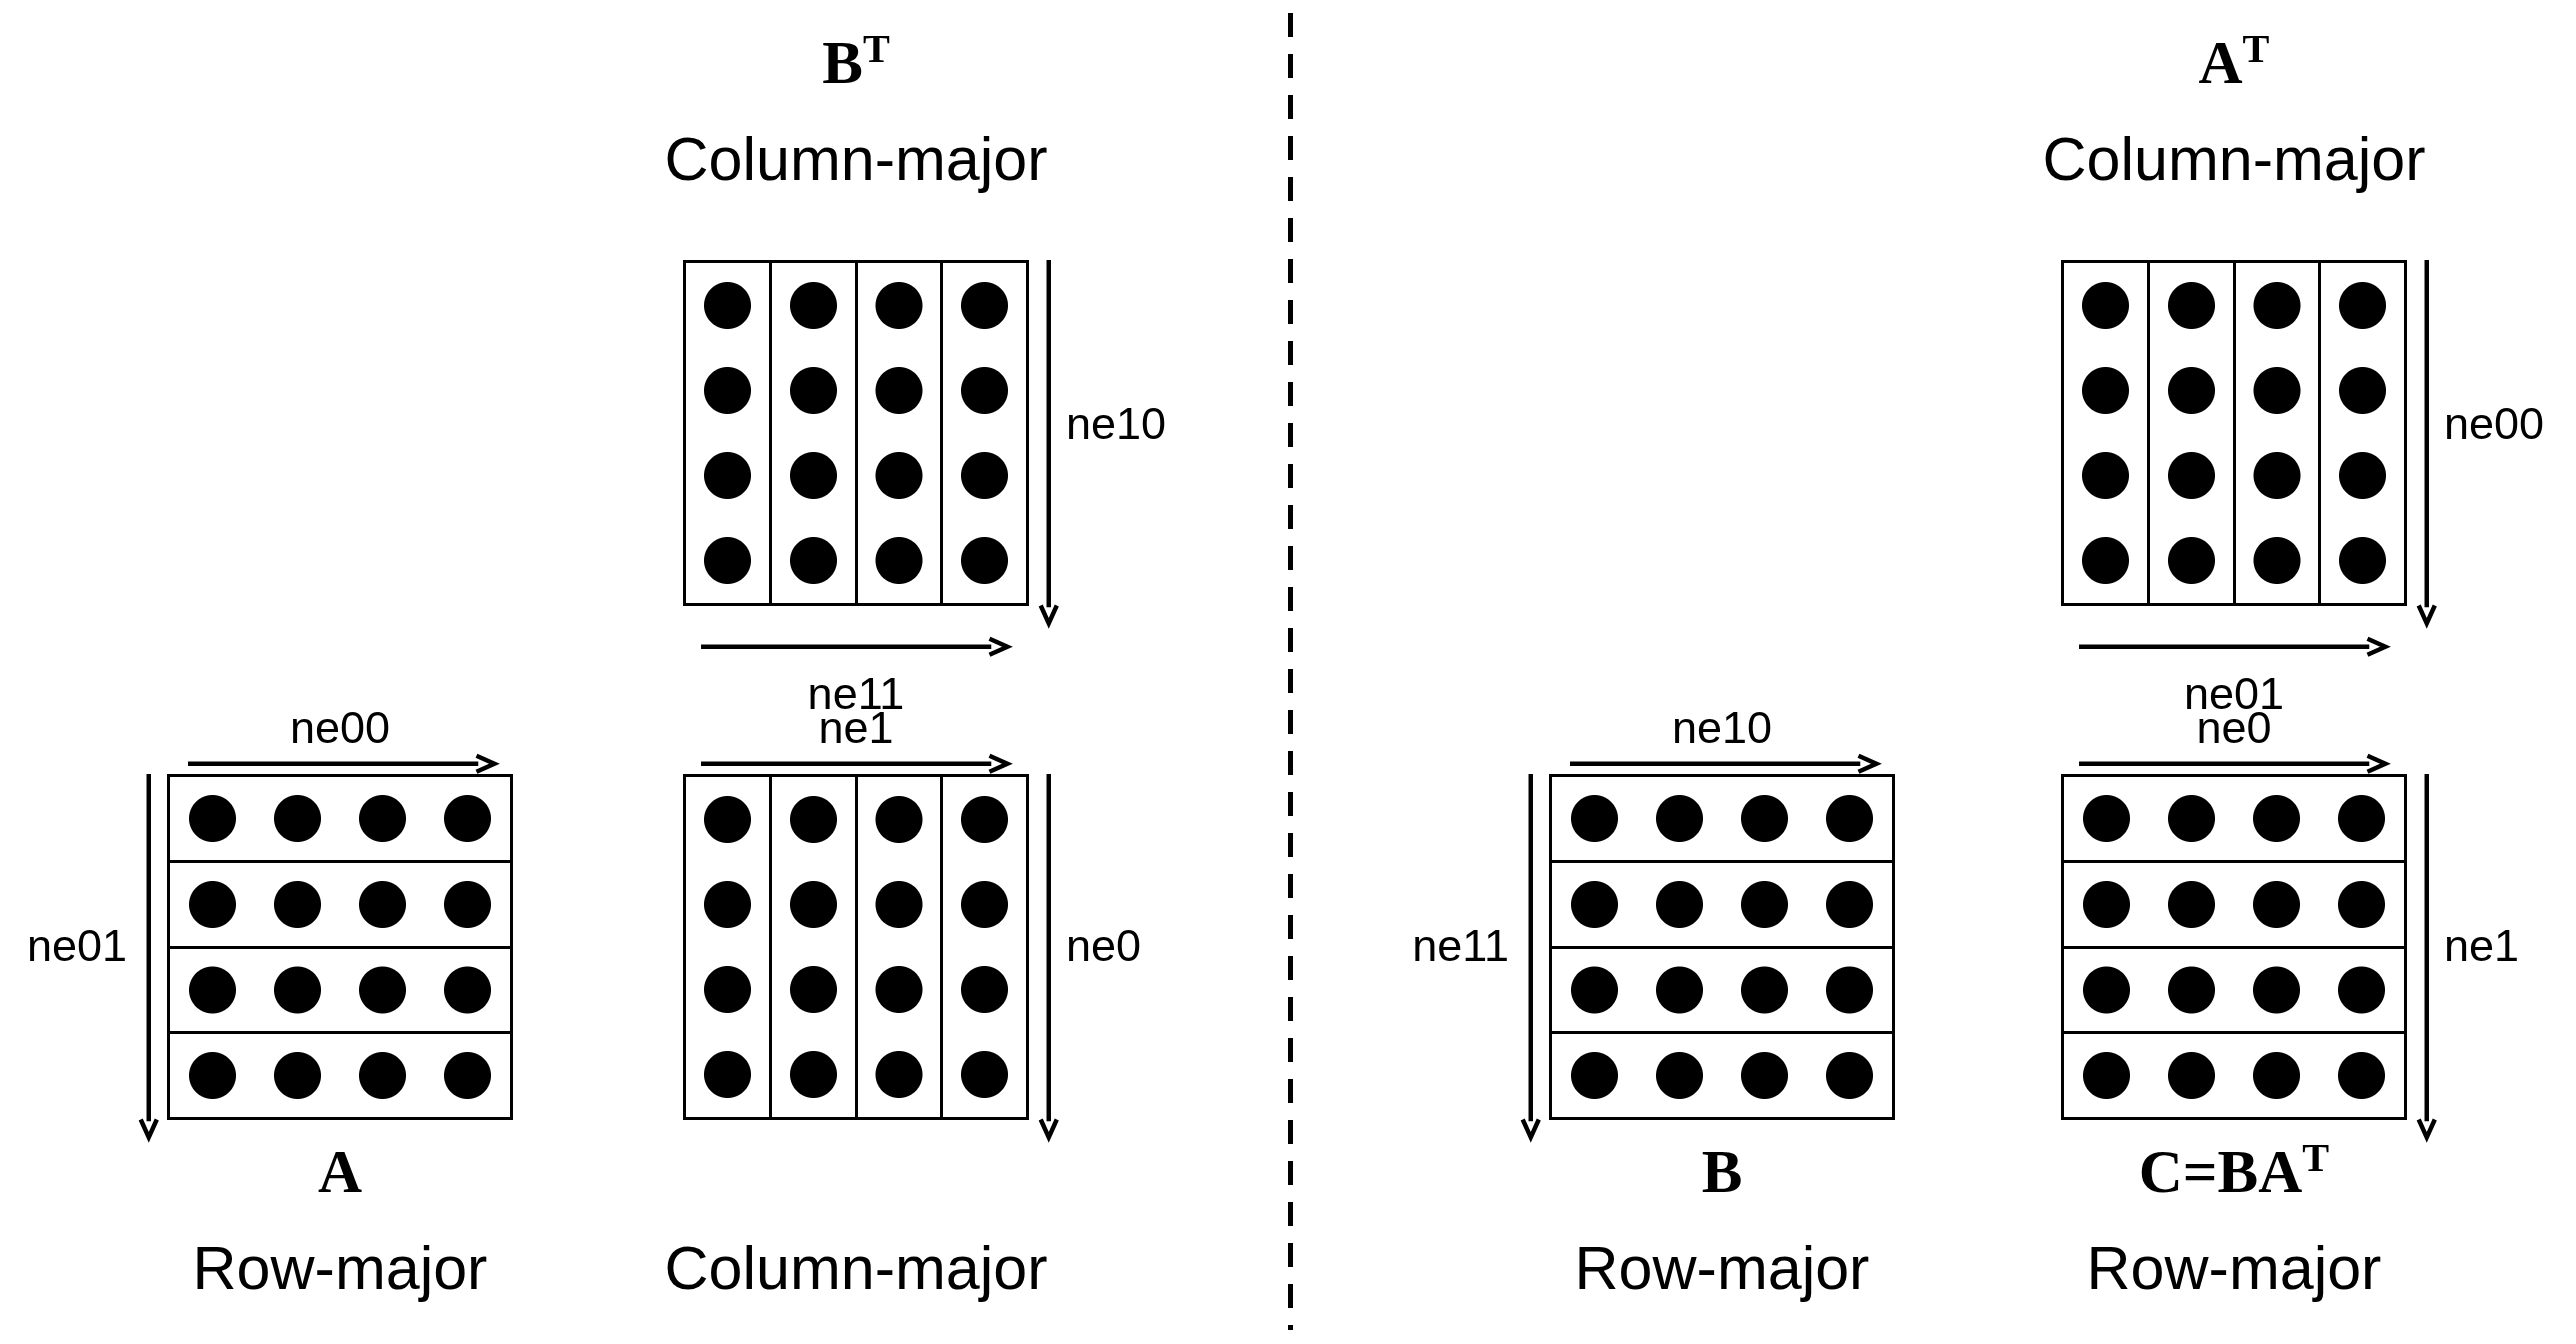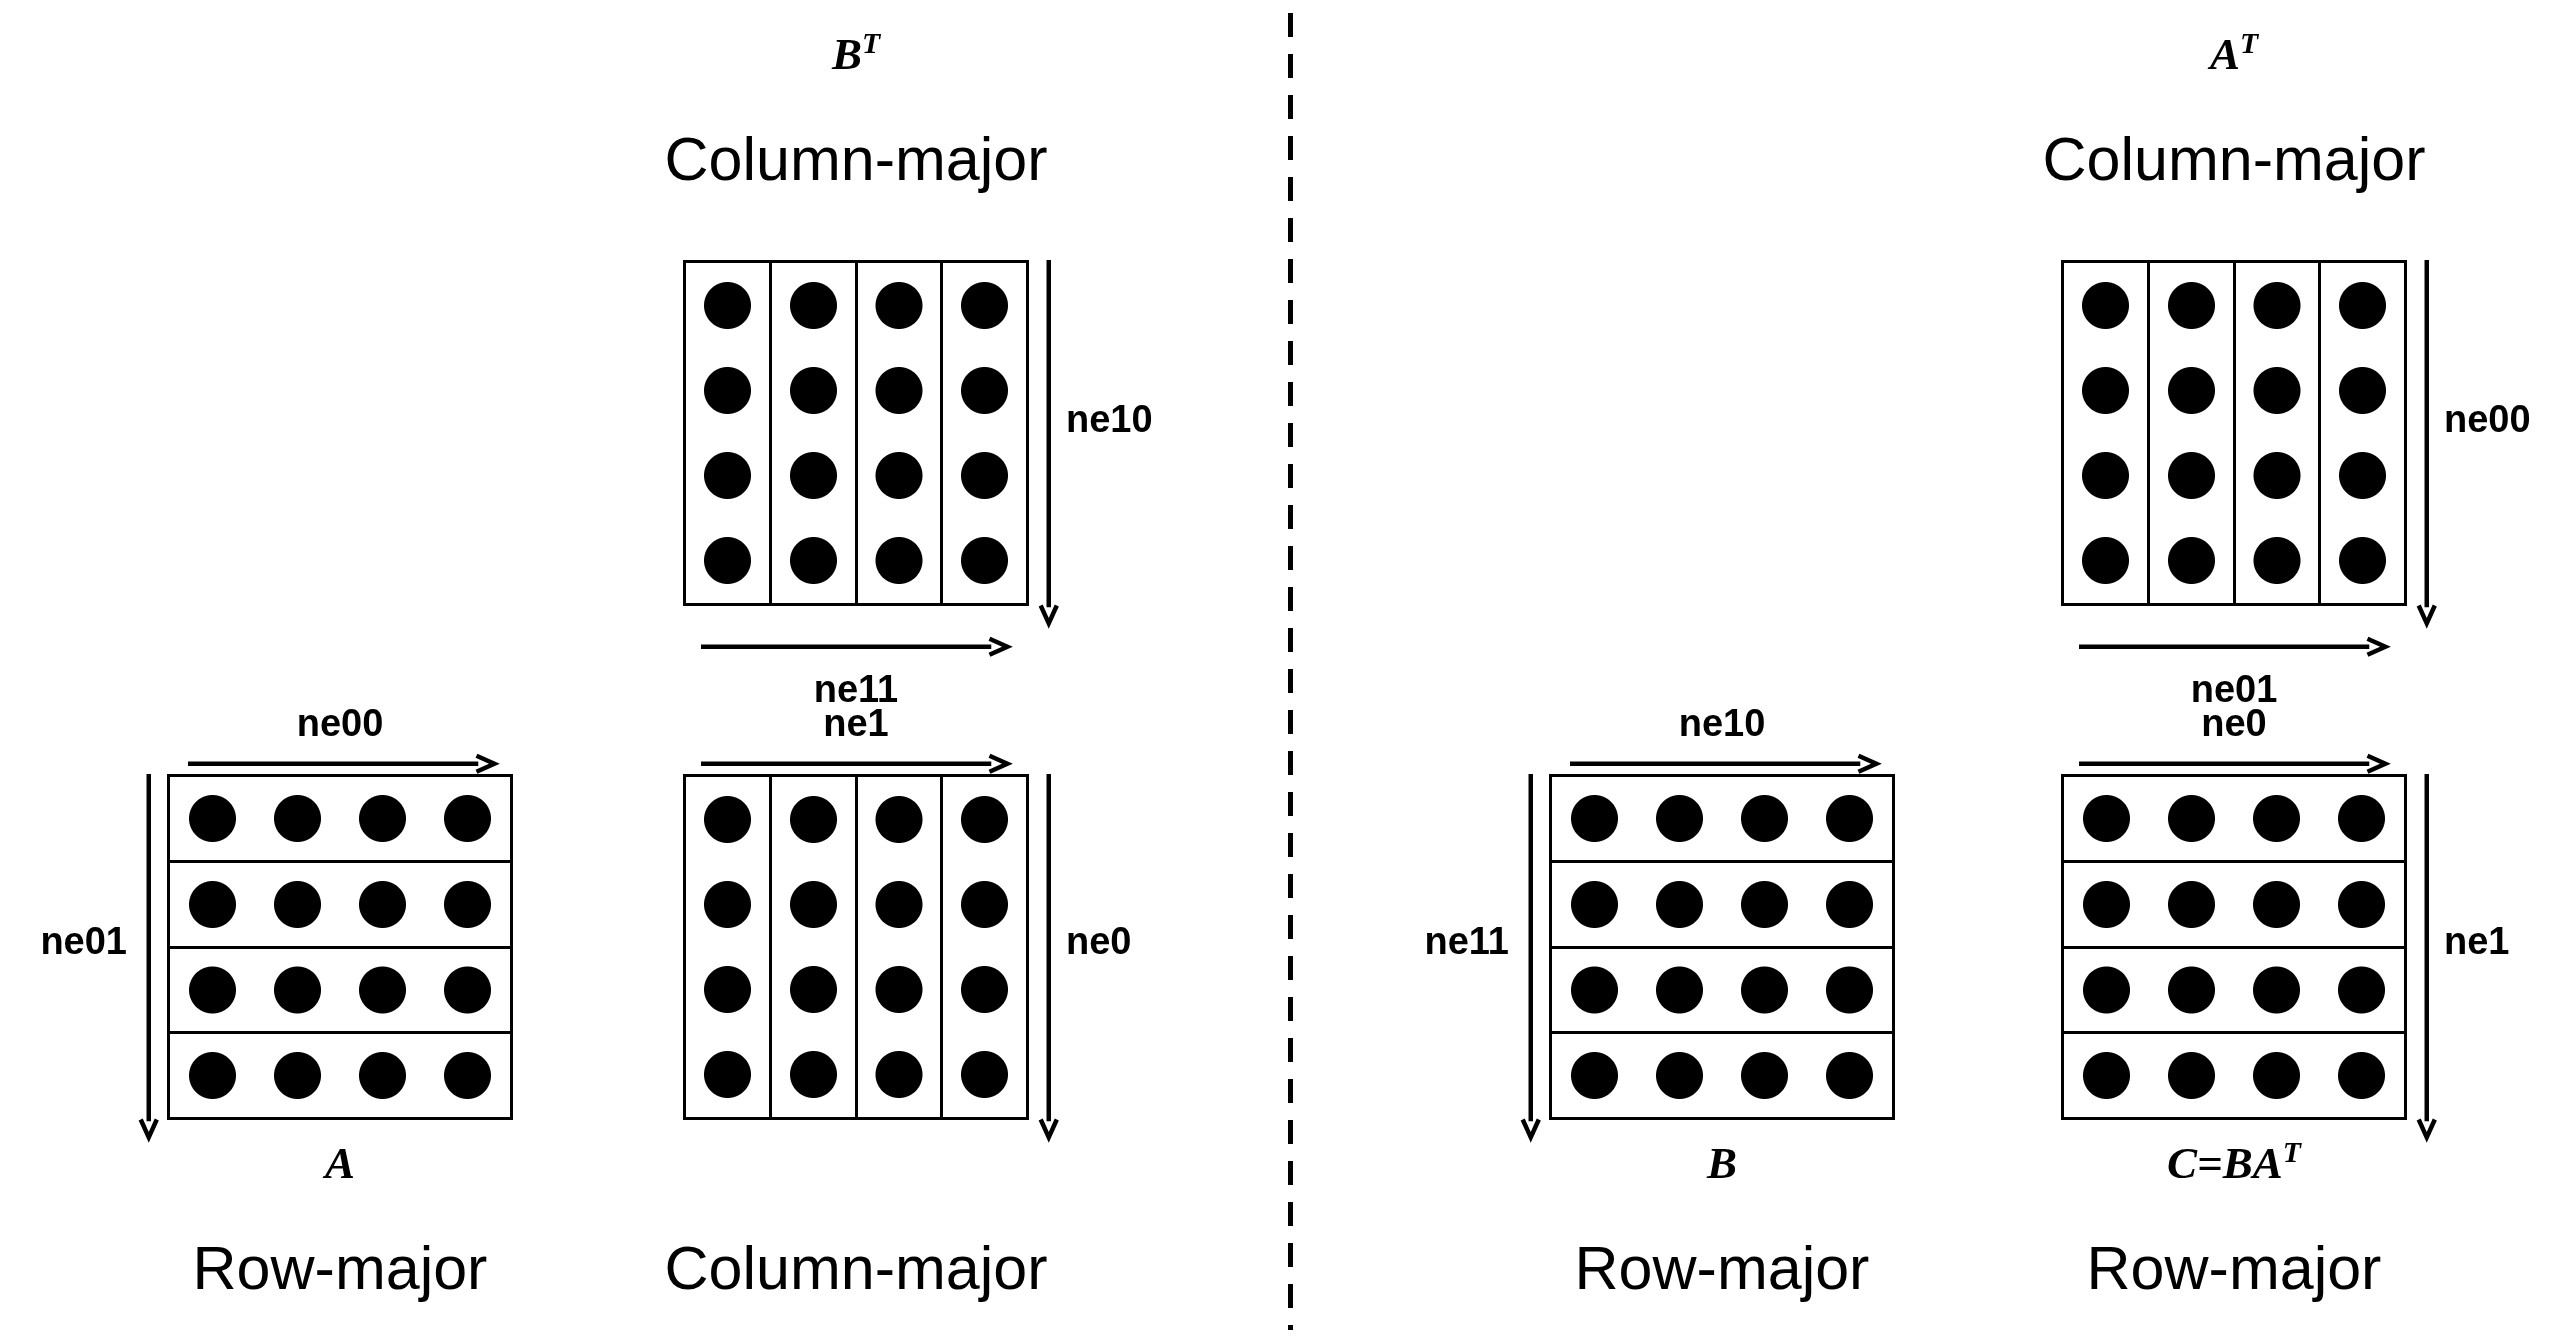--- a/index.html
+++ b/index.html
@@ -11,25 +11,25 @@
 
   .matrix { width:346px; height:346px; border:3.6px solid #000; display:flex; background:#fff; }
   .matrix.cols { flex-direction:row; }
   .matrix.rows { flex-direction:column; }
   .strip { flex:1; background-image:radial-gradient(circle, #000 23px, transparent 24px); }
   .matrix.cols .strip { border-right:3.6px solid #000; background-size:100% 25%; background-repeat:repeat-y; }
   .matrix.cols .strip:last-child { border-right:none; }
   .matrix.rows .strip { border-bottom:3.6px solid #000; background-size:25% 100%; background-repeat:repeat-x; }
   .matrix.rows .strip:last-child { border-bottom:none; }
 
-  .mtitle { font-family:"Liberation Serif", serif; font-style:italic; font-weight:bold;
-            font-size:45px; line-height:1.1; text-align:center; white-space:nowrap; }
+  .mtitle { font-family:"Liberation Serif", serif; font-weight:bold;
+            font-size:61px; line-height:1.1; text-align:center; white-space:nowrap; }
   .mtitle sup { font-size:0.66em; }
   .msub { font-size:61px; line-height:1.15; text-align:center; white-space:nowrap; }
-  .nlabel { font-weight:bold; font-size:38px; line-height:1.1; white-space:nowrap; }
+  .nlabel { font-weight:normal; font-size:45px; line-height:1.1; white-space:nowrap; }
   .arr { display:block; overflow:visible; }
   .divider { position:absolute; width:4.5px;
              background:repeating-linear-gradient(to bottom, #000 0 24px, transparent 24px 41px); }
 </style>
 </head>
 <body>
 
 <div class="page">
 
   <div class="unit" style="left:683px;top:27px;width:520px;height:708px;">

